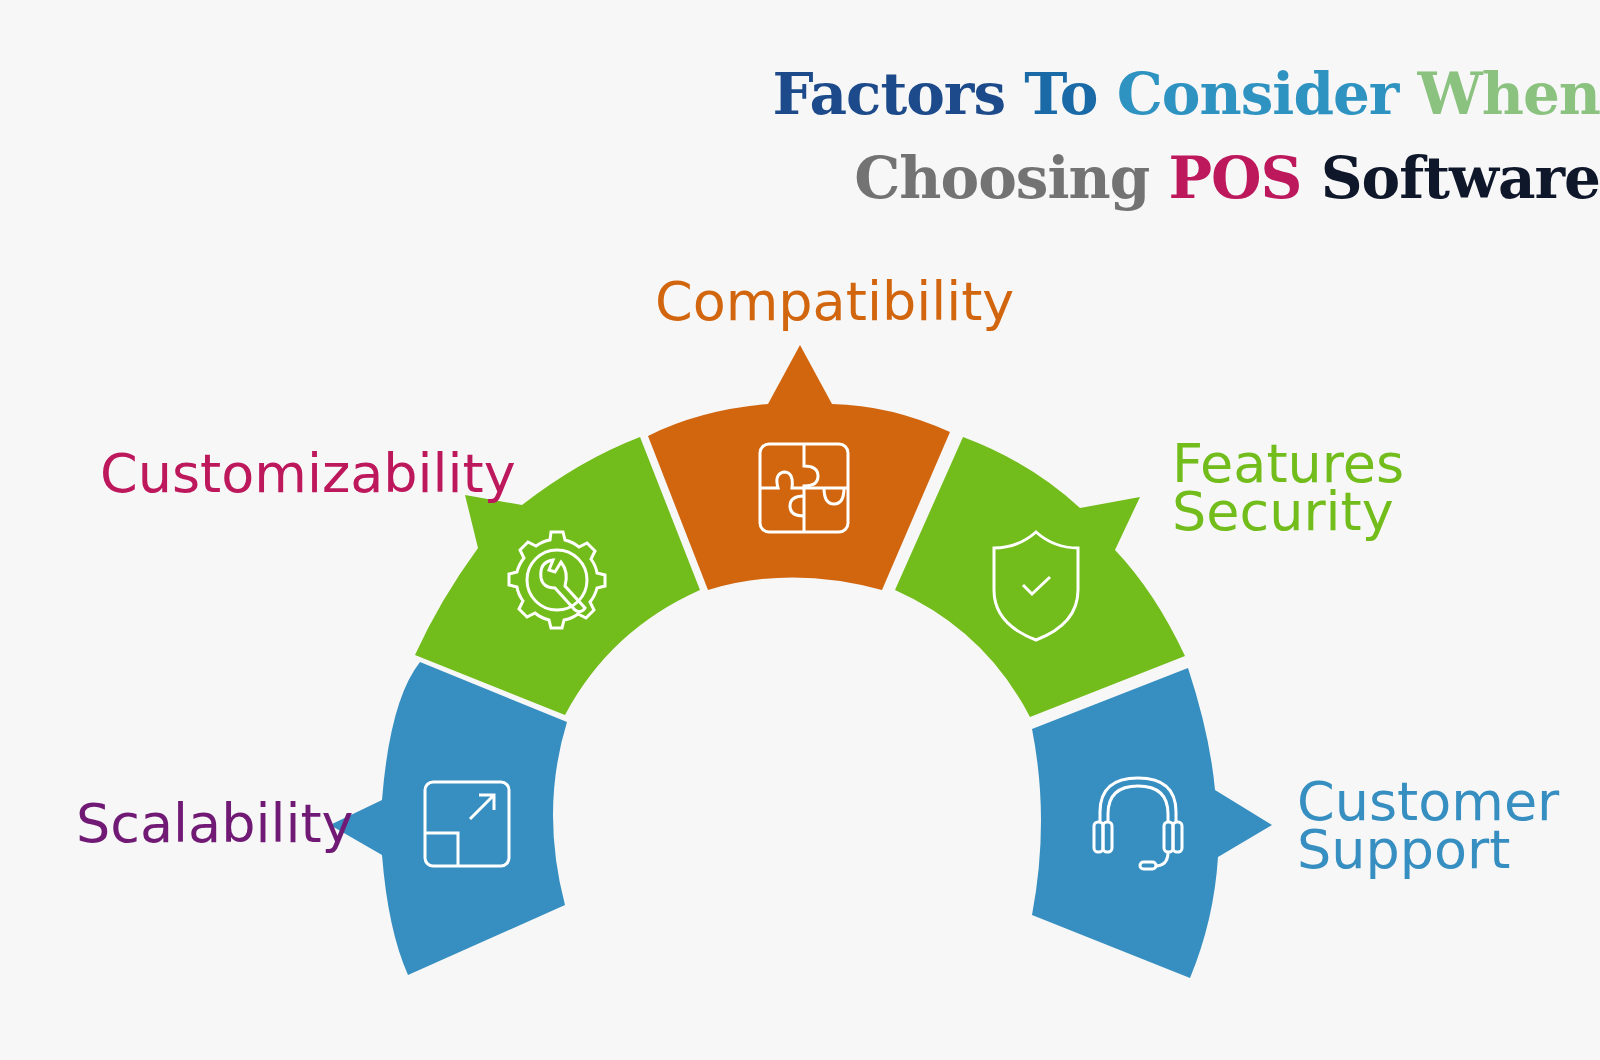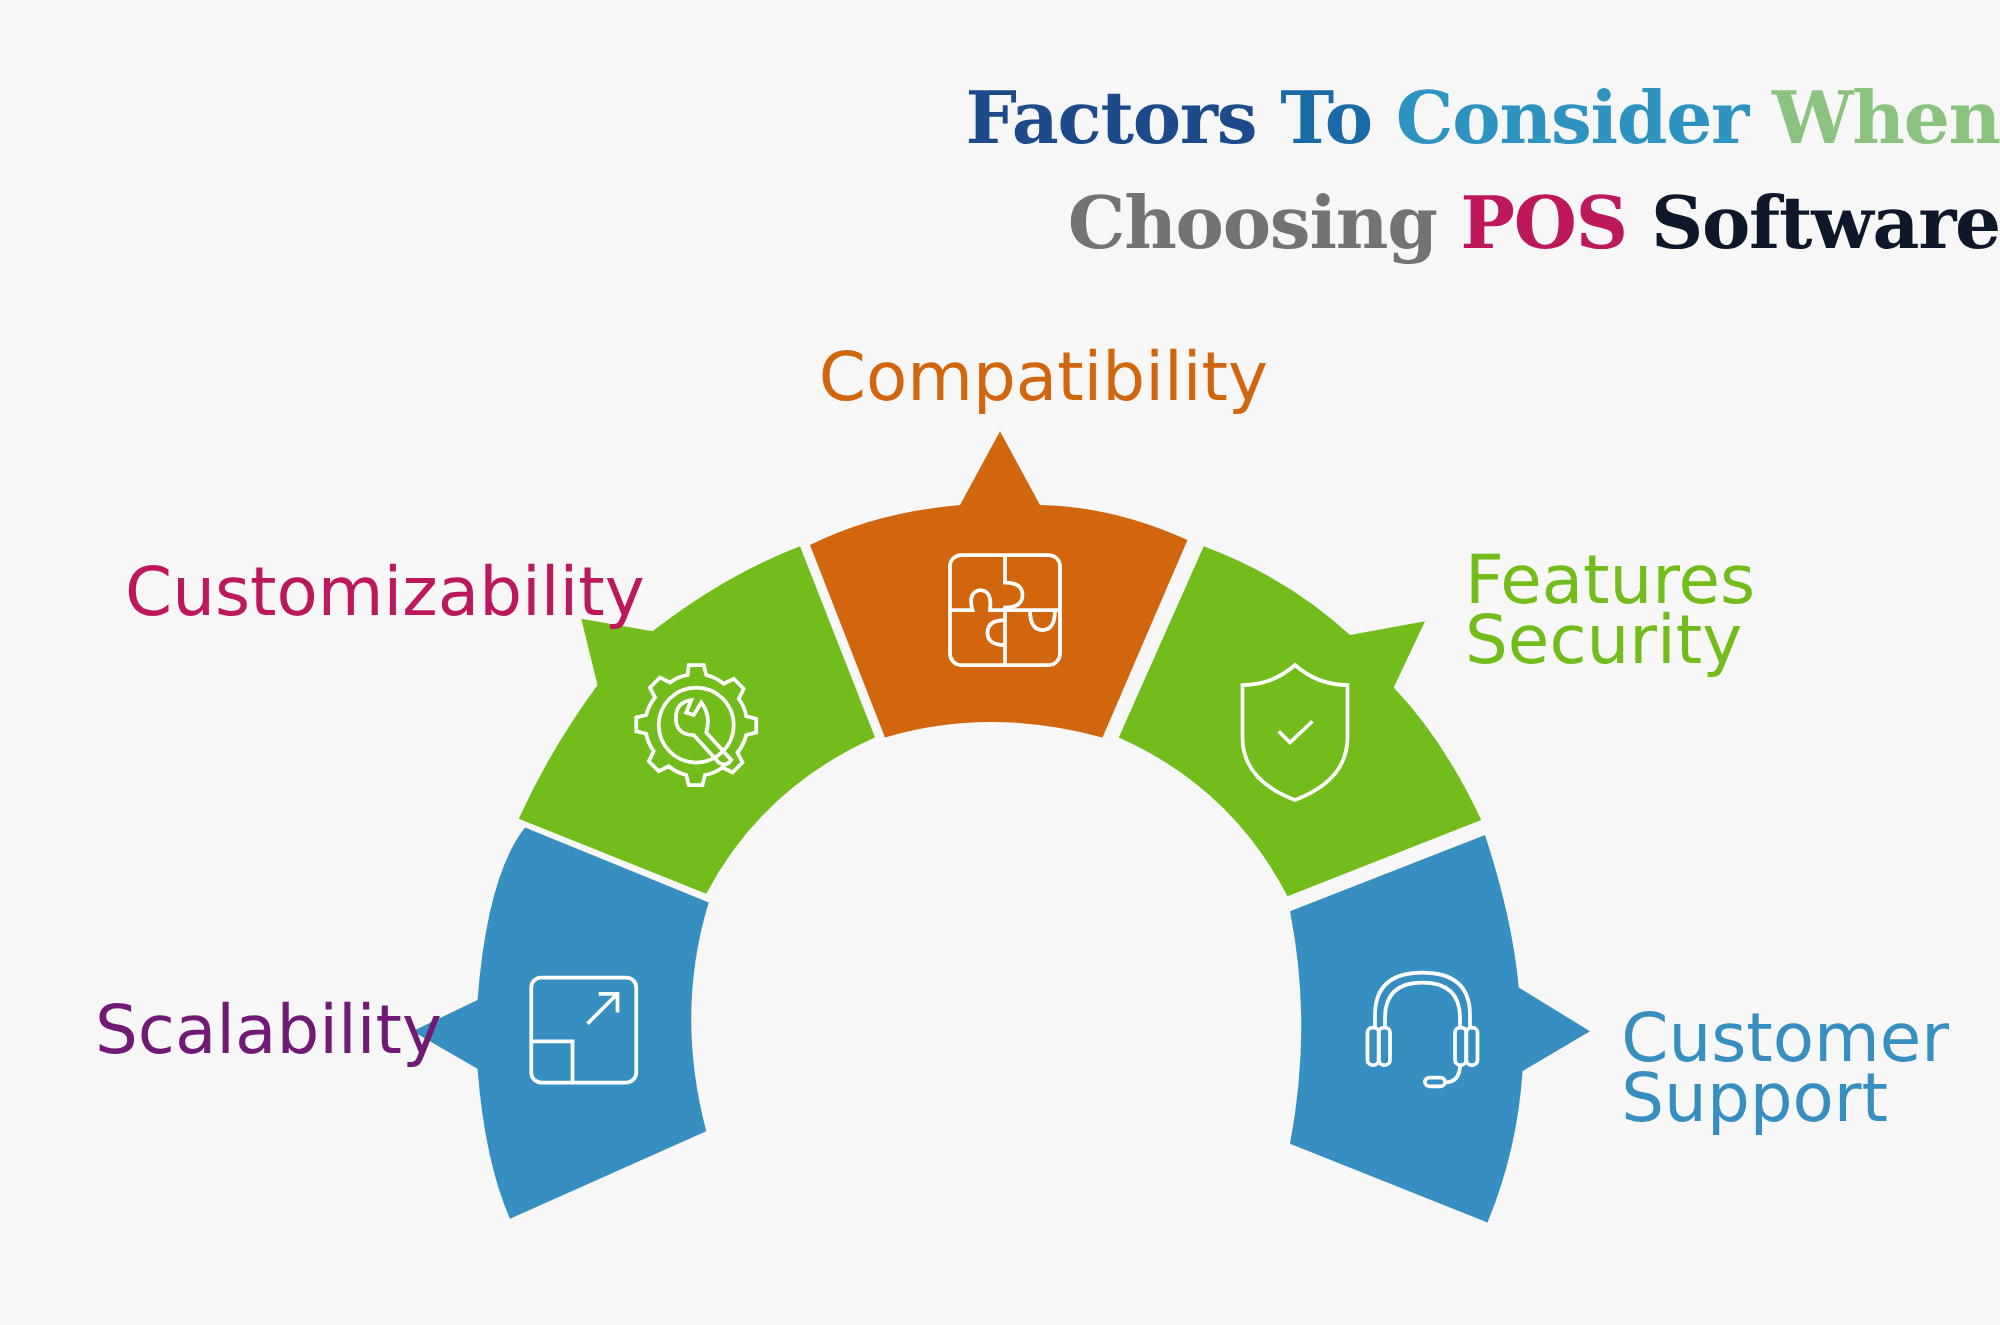--- a/index.html
+++ b/index.html
@@ -79,16 +79,16 @@
   </g>
 </svg>
 
 <div class="label" style="left:655px;top:278px;color:#d2660f;">Compatibility</div>
 <div class="label" style="left:100px;top:450px;color:#be185d;">Customizability</div>
 <div class="label" style="left:76px;top:800px;color:#701a75;">Scalability</div>
 <div class="label" style="left:1172px;top:440px;color:#72bd1b;">
   <div>Features</div>
   <div>Security</div>
 </div>
-<div class="label" style="left:1297px;top:778px;color:#368fc0;margin-top:29px;">
+<div class="label" style="left:1297px;top:778px;color:#368fc0;">
   <div>Customer</div>
   <div>Support</div>
 </div>
 
 </body></html>

